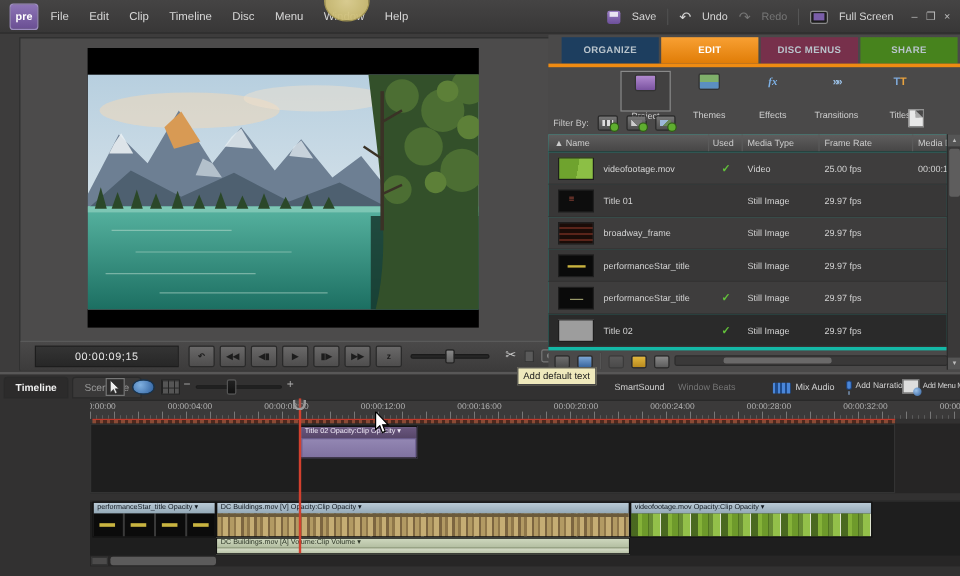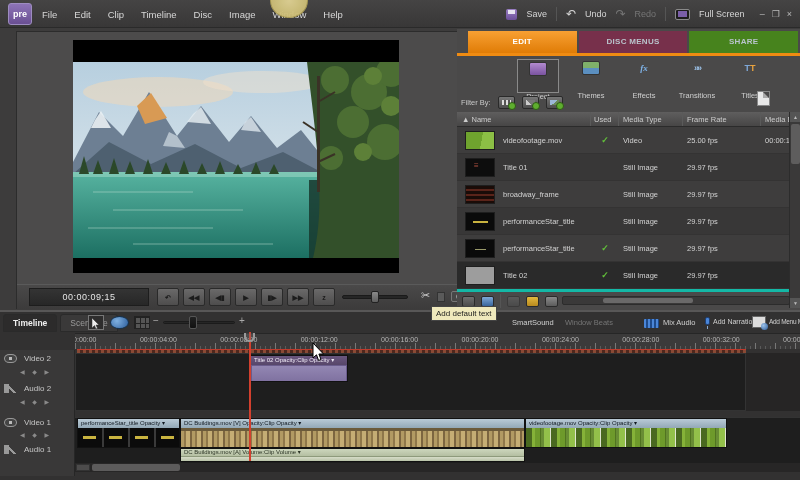--- a/index.html
+++ b/index.html
@@ -184,21 +184,21 @@
 <div id="root">
 
   <div id="menubar" class="abs">
     <div id="logo" class="abs">pre</div>
     <div id="menu-items" class="abs">
         <div class="menu-item">File</div>
         <div class="menu-item">Edit</div>
         <div class="menu-item">Clip</div>
         <div class="menu-item">Timeline</div>
         <div class="menu-item">Disc</div>
-        <div class="menu-item">Image</div>
+        <div class="menu-item">Menu</div>
         <div class="menu-item">Window</div>
         <div class="menu-item">Help</div>
       </div>
     <div id="topright" class="abs">
       <span class="floppy"></span>
       <span>Save</span>
       <span class="tb-sep"></span>
       <span class="glyph">↶</span>
       <span>Undo</span>
       <span class="glyph dim">↷</span>
@@ -295,20 +295,21 @@
       <div id="shuttle-groove" class="abs"></div>
       <div id="shuttle-handle" class="abs"></div>
       <div id="split-btn" class="abs">✂</div>
       <div id="marker-mini" class="abs"></div>
       <div class="camera-ic"></div>
     </div>
   </div>
 
   <div id="right-panel" class="abs">
     <div id="tabs" class="abs">
+        <div class="tab" style="background: linear-gradient(rgb(29, 62, 95), rgb(29, 62, 95));">ORGANIZE</div>
         <div class="tab" style="background: linear-gradient(rgb(248, 160, 51), rgb(224, 124, 6)); color: rgb(255, 255, 255);">EDIT</div>
         <div class="tab" style="background: linear-gradient(rgb(119, 48, 75), rgb(119, 48, 75));">DISC MENUS</div>
         <div class="tab" style="background: linear-gradient(rgb(71, 131, 29), rgb(71, 131, 29));">SHARE</div>
       </div>
     <div id="tab-underline" class="abs"></div>
     <div id="subnav" class="abs">
         <div class="subnav-item sel">
           <div class="subnav-ic ic-project"></div>
           <div>Project</div>
         </div>
@@ -468,33 +469,20 @@
         <div class="ruler-label" style="left: 294.6px;">00:00:16:00</div>
         <div class="ruler-label" style="left: 375px;">00:00:20:00</div>
         <div class="ruler-label" style="left: 455.4px;">00:00:24:00</div>
         <div class="ruler-label" style="left: 535.8px;">00:00:28:00</div>
         <div class="ruler-label" style="left: 616.2px;">00:00:32:00</div>
         <div class="ruler-label" style="left: 696.6px;">00:00:36:00</div>
       </div>
     <div id="ruler-ticks" class="abs"></div>
     <div id="workarea-bar" class="abs"></div>
 
-    <div id="track-header-col" class="abs">
-        <div class="track-toggle eye-ic" style="top: 4px;"></div>
-        <div class="track-name" style="top: 4px;">Video 2</div>
-        <div class="kf-nav" style="top: 18px;">◀ ◆ ▶</div>
-        <div class="track-toggle spk-ic" style="top: 34px;"></div>
-        <div class="track-name" style="top: 34px;">Audio 2</div>
-        <div class="kf-nav" style="top: 48px;">◀ ◆ ▶</div>
-        <div class="track-toggle eye-ic" style="top: 68px;"></div>
-        <div class="track-name" style="top: 68px;">Video 1</div>
-        <div class="kf-nav" style="top: 81px;">◀ ◆ ▶</div>
-        <div class="track-toggle spk-ic" style="top: 95px;"></div>
-        <div class="track-name" style="top: 95px;">Audio 1</div>
-      </div>
     <div id="lane-upper" class="abs"></div>
     <div id="lane-upper-right" class="abs"></div>
     <div id="lane-lower" class="abs"></div>
 
     <div id="clip-title02" class="clip">
       <div class="clip-head">Title 02 Opacity:Clip Opacity ▾</div>
       <div class="clip-body"></div>
     </div>
     <div id="clip-v1a" class="clip">
       <div class="clip-head v-head">performanceStar_title Opacity ▾</div>

